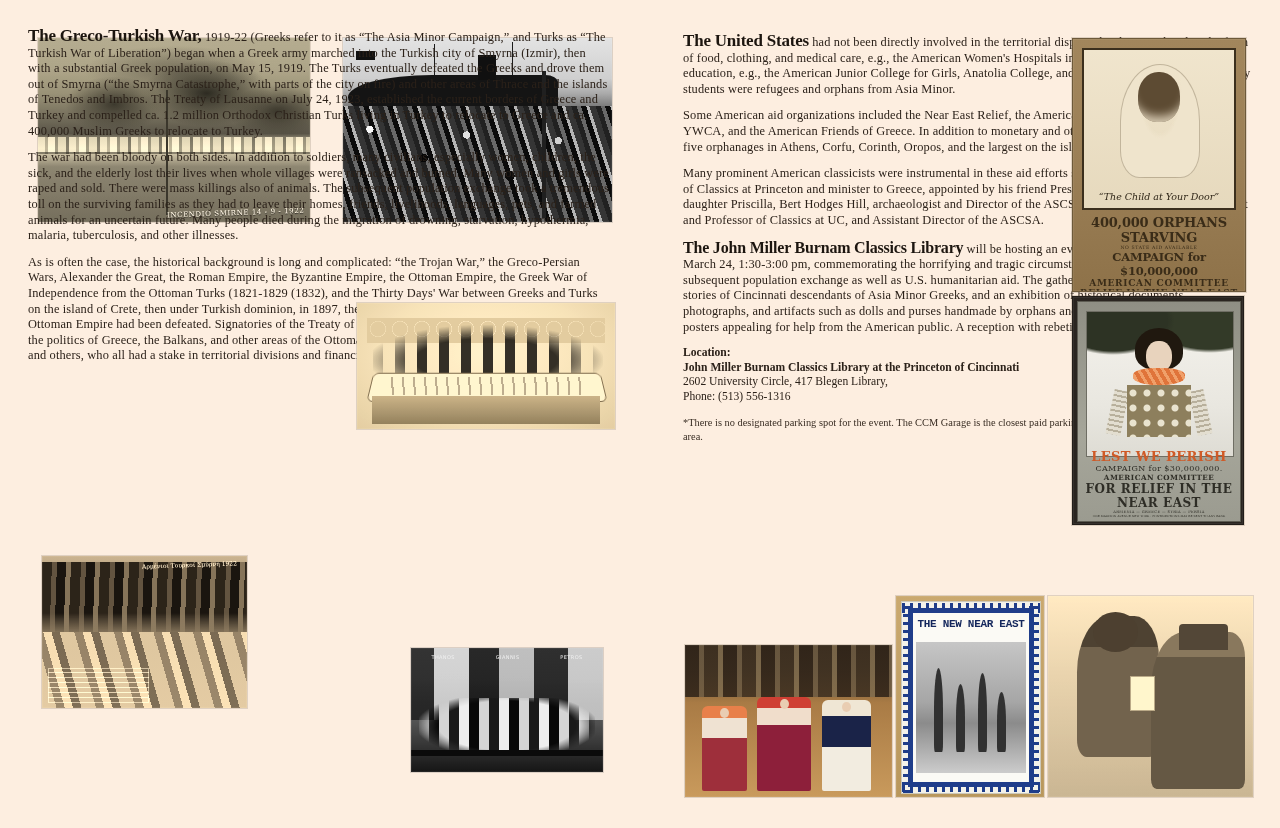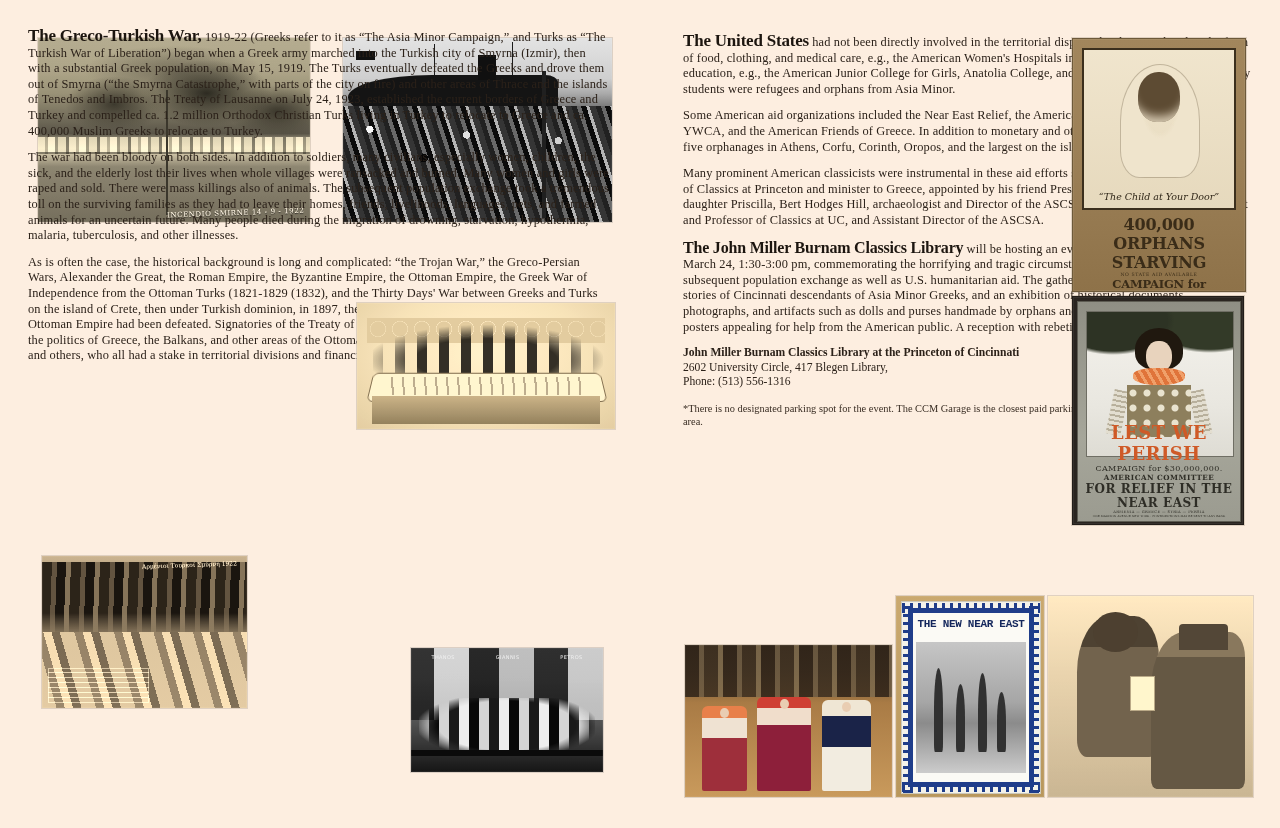--- a/index.html
+++ b/index.html
@@ -298,21 +298,21 @@
     position: absolute; left: 0; right: 0; bottom: 6px;
     text-align: center;
     font-family: "DejaVu Serif", serif;
     font-style: italic; font-size: 9.5px; color: #2f2618;
   }
   #poster-child .txt {
     position: absolute; left: 4px; right: 4px; top: 176px;
     text-align: center; color: #3a2c18;
     font-family: "DejaVu Serif", serif;
   }
-  #poster-child .l1 { font-size: 16px; font-weight: bold; letter-spacing: -.2px; }
+  #poster-child .l1 { font-size: 13px; font-weight: bold; letter-spacing: -.2px; }
   #poster-child .l1b { font-size: 4.6px; letter-spacing: .6px; }
   #poster-child .l2 { font-size: 11.5px; font-weight: bold; letter-spacing: -.2px; }
   #poster-child .l3 { font-size: 9px; font-weight: bold; letter-spacing: .7px; }
   #poster-child .l4 { font-size: 9px; font-weight: bold; letter-spacing: .7px; }
 
   
   #poster-perish {
     left: 1072px; top: 296px; width: 172px; height: 229px;
     background: #2a2520;
     border: 1px solid #221d19;
@@ -359,21 +359,21 @@
     position: absolute; top: 40%; width: 15px; height: 45px;
     background: repeating-linear-gradient(0deg,#e3ded0 0 3px,#b8b09c 3px 5px);
   }
   #poster-perish .arm-l { left: 20%; transform: rotate(12deg); }
   #poster-perish .arm-r { right: 20%; transform: rotate(-12deg); }
   #poster-perish .txt {
     position: absolute; left: 0; right: 0; bottom: 3px;
     text-align: center; font-family: "DejaVu Serif", serif; color: #2e2d26;
   }
   #poster-perish .p1 {
-    font-size: 18px; font-weight: bold; color: #cf5a27; letter-spacing: .4px;
+    font-size: 13px; font-weight: bold; color: #cf5a27; letter-spacing: .4px;
   }
   #poster-perish .p2 { font-size: 8px; letter-spacing: .4px; }
   #poster-perish .p3 { font-size: 7.2px; font-weight: bold; letter-spacing: .5px; }
   #poster-perish .p4 { font-size: 12px; font-weight: bold; letter-spacing: .5px; }
   #poster-perish .p5 { font-size: 3.6px; letter-spacing: .4px; }
   #poster-perish .p6 { font-size: 2.8px; letter-spacing: .1px; }
 
   
   #ph-dolls {
     left: 685px; top: 645px; width: 207px; height: 152px;
@@ -549,20 +549,21 @@
 
     <p class="body">Some American aid organizations included the Near East Relief, the American Red Cross, the YMCA, the YWCA, and the American Friends of Greece. In addition to monetary and other aid, the Near East Relief ran five orphanages in Athens, Corfu, Corinth, Oropos, and the largest on the island of Syros.</p>
 
     <p class="body">Many prominent American classicists were instrumental in these aid efforts such as Edward Capps, professor of Classics at Princeton and minister to Greece, appointed by his friend President Woodrow Wilson, and his daughter Priscilla, Bert Hodges Hill, archaeologist and Director of the ASCSA, and Carl Blegen, archaeologist and Professor of Classics at UC, and Assistant Director of the ASCSA.</p>
 
     <p class="body">
       <span class="hl-sm">The John Miller Burnam Classics Library</span><span> will be hosting an event and exhibition on Sunday, March 24, 1:30-3:00 pm, commemorating the horrifying and tragic circumstances of the war and the subsequent population exchange as well as U.S. humanitarian aid. The gathering features talks and personal stories of Cincinnati descendants of Asia Minor Greeks, and an exhibition of historical documents, photographs, and artifacts such as dolls and purses handmade by orphans and other refugees, books, and posters appealing for help from the American public. A reception with rebetika music and baklava follows.</span>
     </p>
 
     <div class="loc-block">
+      <div class="lb">Location:</div>
       <div class="lb">John Miller Burnam Classics Library at the Princeton of Cincinnati</div>
       <div>2602 University Circle,  417 Blegen Library,</div>
       <div>Phone: (513) 556-1316</div>
     </div>
 
     <p class="footnote">*There is no designated parking spot for the event. The CCM Garage is the closest paid parking lot, in addition to street parking in the area.</p>
   </div>
 
   <div class="photo" id="poster-child">
     <div class="inner">

